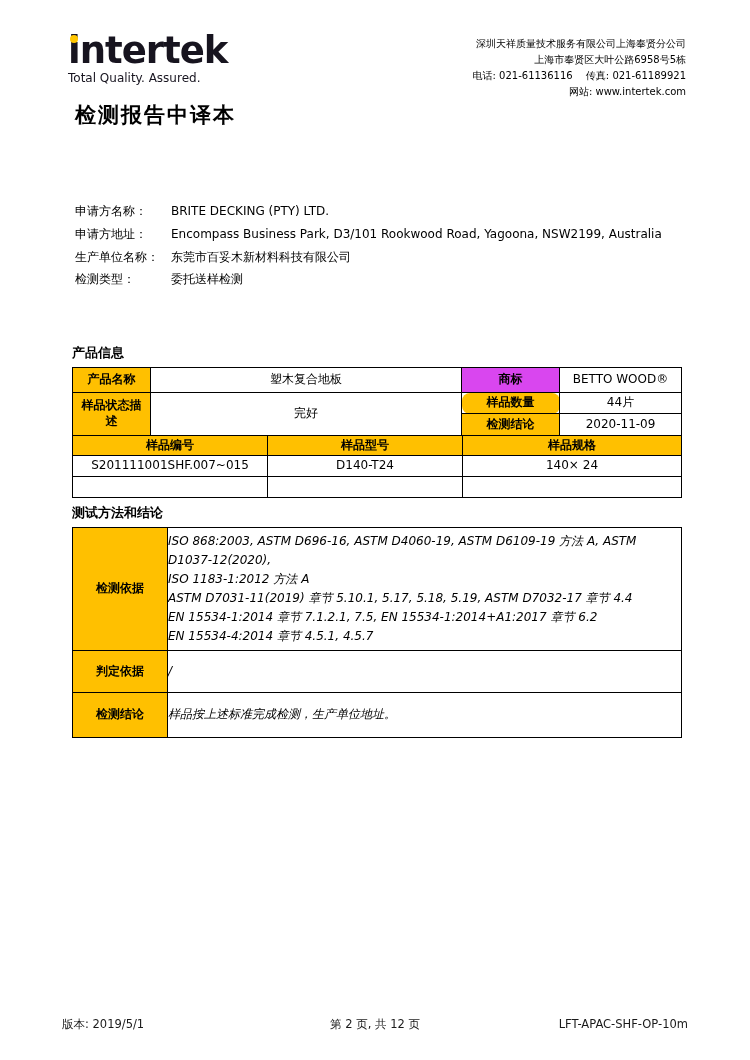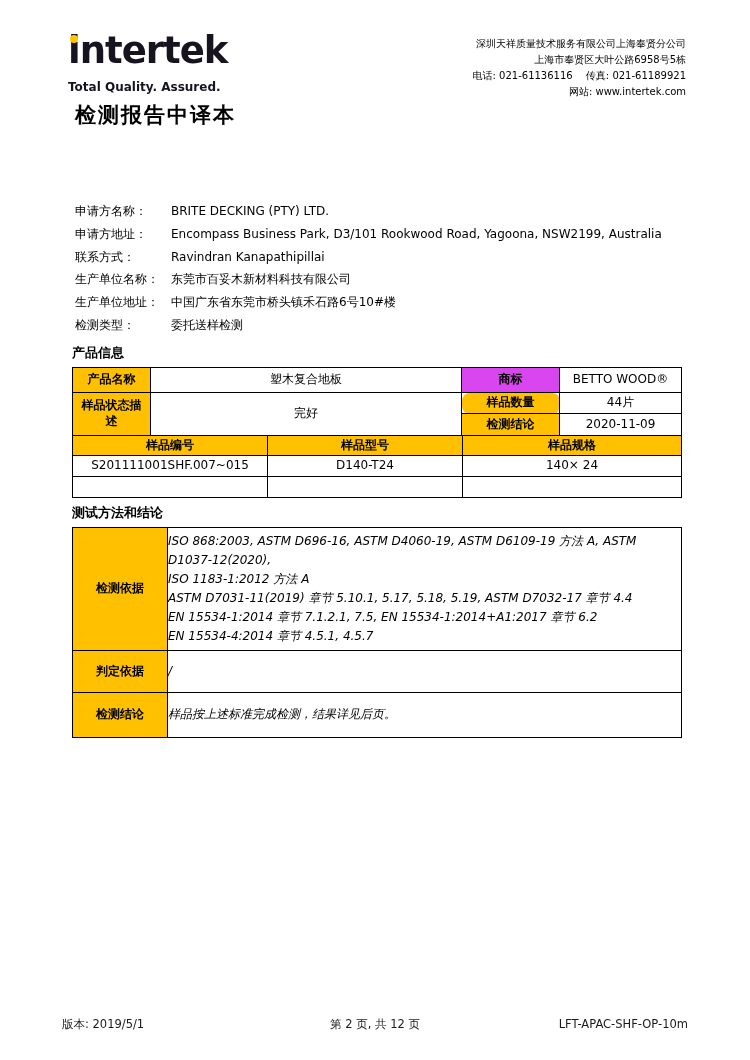--- a/index.html
+++ b/index.html
@@ -19,21 +19,21 @@
   .logo-block { padding-top:4px; }
   .logo-word {
     position:relative; display:inline-block;
     font-size:37px; font-weight:bold; color:#17141f;
     letter-spacing:-1px; line-height:1;
   }
   .logo-dot {
     position:absolute; left:2px; top:3px;
     width:8px; height:8px; border-radius:50%;
   }
-  .logo-tagline { font-size:12px; font-weight:bold; color:#17141f; margin-top:11px; }
+  .logo-tagline { font-size:12px; font-weight:normal; color:#17141f; margin-top:2px; }
   .company-info { text-align:right; font-size:10px; line-height:1.6; padding-top:8px; }
 
   
   .doc-title {
     position:absolute; top:101px; left:75px;
     font-size:21px; font-weight:bold; letter-spacing:2px;
   }
 
   
   .applicant { position:absolute; top:205px; left:75px; right:60px; font-size:12px; }
@@ -93,30 +93,22 @@
   <div class="applicant">
     <div class="row">
       <span class="label">申请方名称：</span>
       <span class="value">BRITE DECKING (PTY) LTD.</span>
     </div>
     <div class="row">
       <span class="label">申请方地址：</span>
       <span class="value">Encompass Business Park, D3/101 Rookwood Road, Yagoona, NSW2199, Australia</span>
     </div>
     <div class="row">
-      <span class="label">联系方式：</span>
-      <span class="value">Ravindran Kanapathipillai</span>
-    </div>
-    <div class="row">
       <span class="label">生产单位名称：</span>
       <span class="value">东莞市百妥木新材料科技有限公司</span>
-    </div>
-    <div class="row">
-      <span class="label">生产单位地址：</span>
-      <span class="value">中国广东省东莞市桥头镇禾石路6号10#楼</span>
     </div>
     <div class="row">
       <span class="label">检测类型：</span>
       <span class="value">委托送样检测</span>
     </div>
   </div>
 
   <div class="product-block">
     <div class="section-heading">产品信息</div>
 
@@ -191,21 +183,21 @@
           <div class="basis-line">EN 15534-1:2014 章节 7.1.2.1, 7.5, EN 15534-1:2014+A1:2017 章节 6.2</div>
           <div class="basis-line">EN 15534-4:2014 章节 4.5.1, 4.5.7</div>
         </td>
       </tr>
       <tr style="height:42px">
         <th class="hl" style="background: rgb(255, 192, 0);">判定依据</th>
         <td class="content">/</td>
       </tr>
       <tr style="height:45px">
         <th class="hl" style="background: rgb(255, 192, 0);">检测结论</th>
-        <td class="content">样品按上述标准完成检测，结果详见后页。</td>
+        <td class="content">样品按上述标准完成检测，生产单位地址。</td>
       </tr>
     </tbody>
       </table>
   </div>
 
   <div class="footer">
     <span class="f-left">版本: 2019/5/1</span>
     <span class="f-mid">第 2 页, 共 12 页</span>
     <span class="f-right">LFT-APAC-SHF-OP-10m</span>
   </div>

